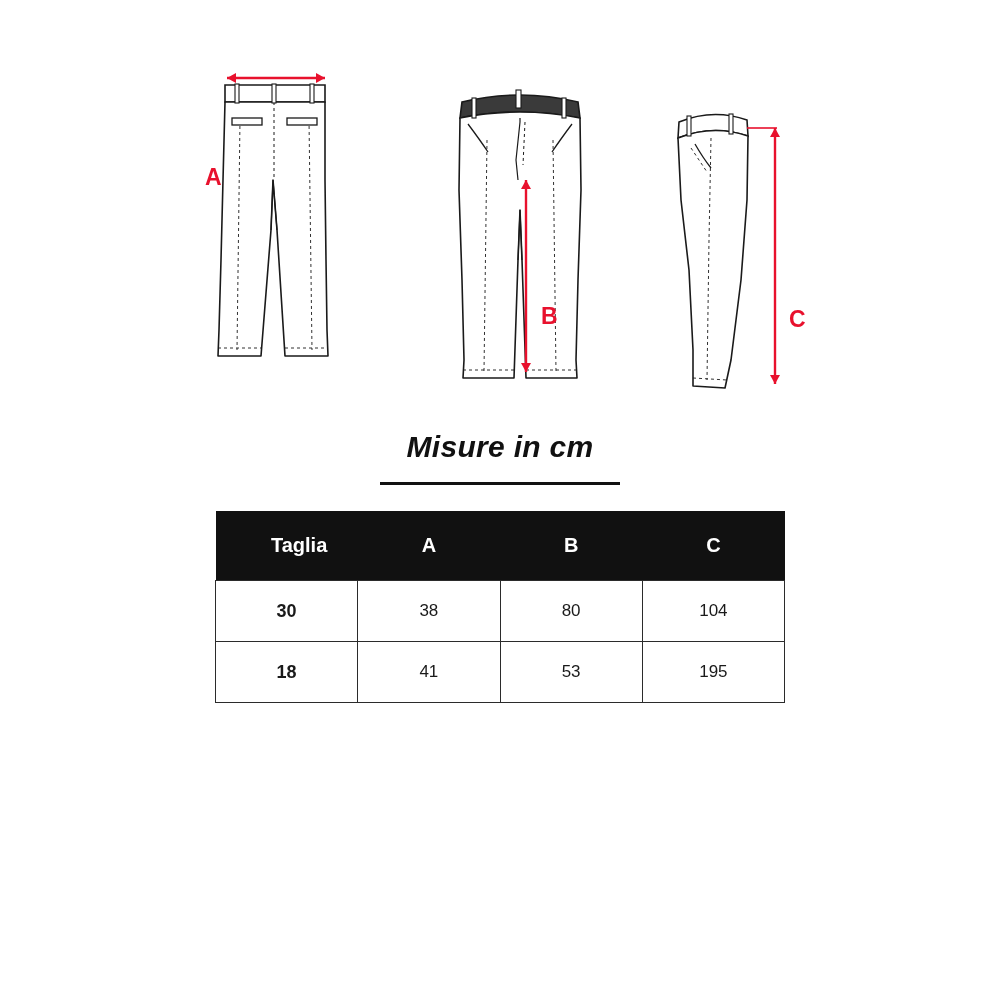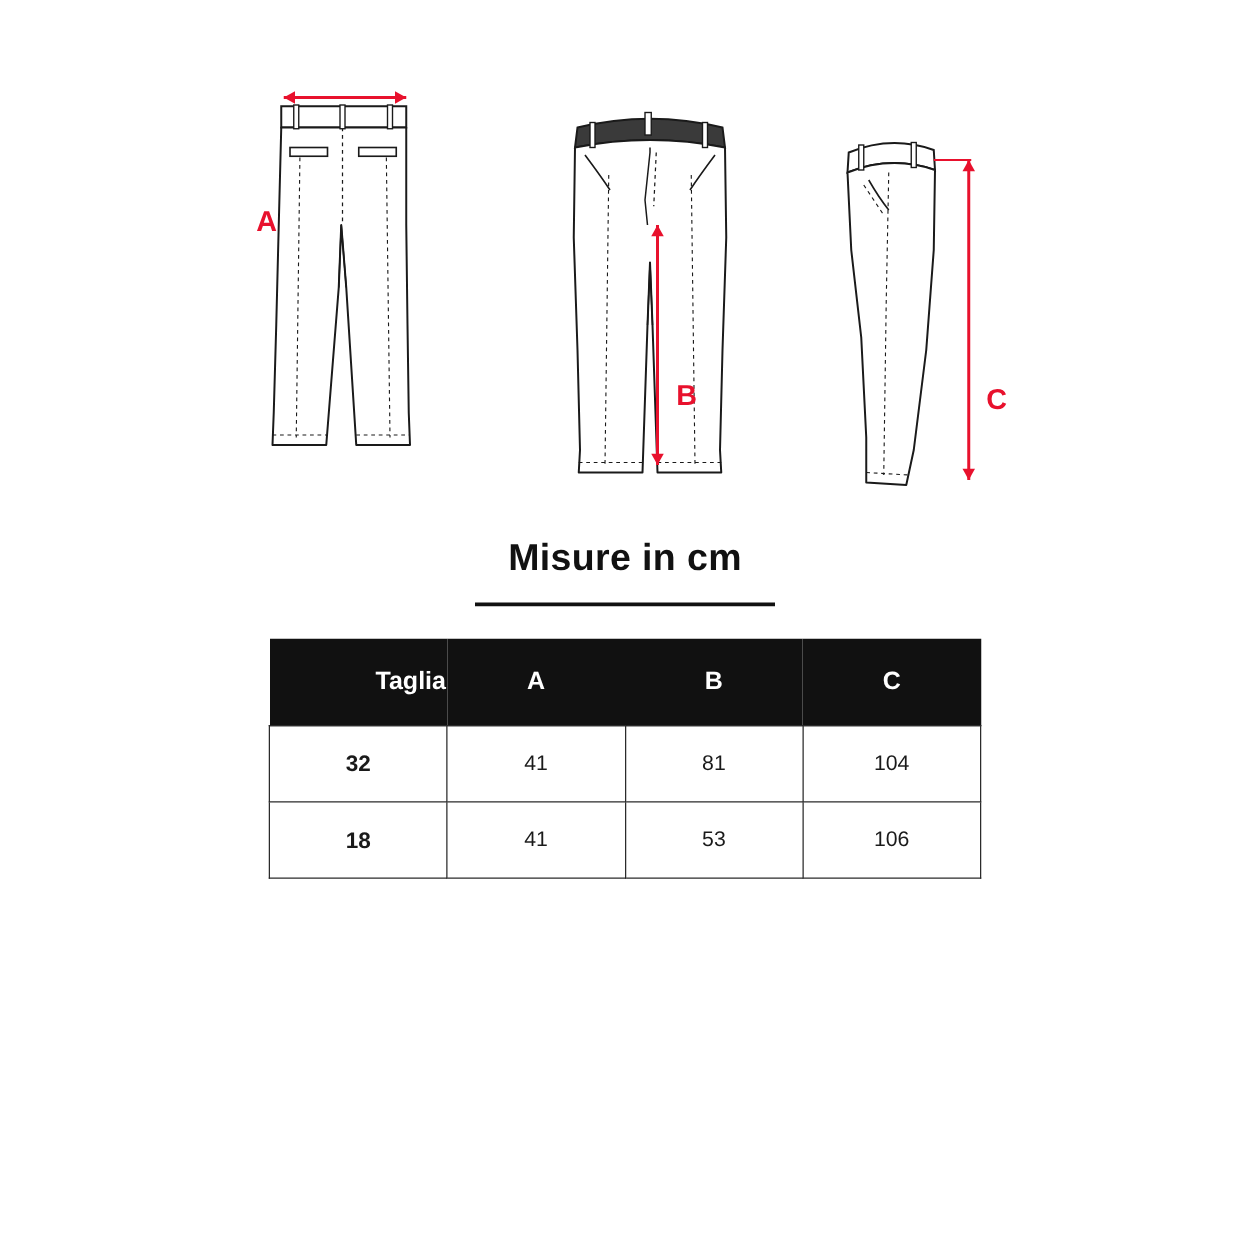--- a/index.html
+++ b/index.html
@@ -49,20 +49,21 @@
   .marker-b { left: 541px; top: 243px; }
   .marker-c { left: 789px; top: 246px; }
 
   
   .title-block {
     position: absolute;
     top: 430px;
     left: 0;
     width: 1000px;
     text-align: center;
+    font-style: italic;
   }
   .title {
     font-size: 30px;
     font-weight: bold;
     color: #111111;
     letter-spacing: .3px;
     margin: 0;
   }
   .title-rule {
     width: 240px;
@@ -86,21 +87,21 @@
   table.size-table th {
     background: #111111;
     color: #ffffff;
     font-size: 20px;
     font-weight: bold;
     height: 67px;
     border: none;
     text-align: center;
   }
   table.size-table th:first-child {
-    text-align: right;
+    text-align: center;
     padding-left: 26px;
     margin-left: 32px;
   }
   table.size-table td {
     border: 1px solid #2b2b2b;
     height: 58px;
     text-align: center;
     font-size: 17px;
     color: #1a1a1a;
   }
@@ -218,28 +219,28 @@
       <thead>
         <tr>
           <th>Taglia</th>
           <th>A</th>
           <th>B</th>
           <th>C</th>
         </tr>
       </thead>
       <tbody>
         <tr>
-          <td class="size-cell">32</td>
-          <td>41</td>
-          <td>81</td>
+          <td class="size-cell">30</td>
+          <td>38</td>
+          <td>80</td>
           <td>104</td>
         </tr>
         <tr>
           <td class="size-cell">18</td>
           <td>41</td>
           <td>53</td>
-          <td>106</td>
+          <td>195</td>
         </tr>
       </tbody>
     </table>
   </div>
 
 </div>
 
 </body></html>

